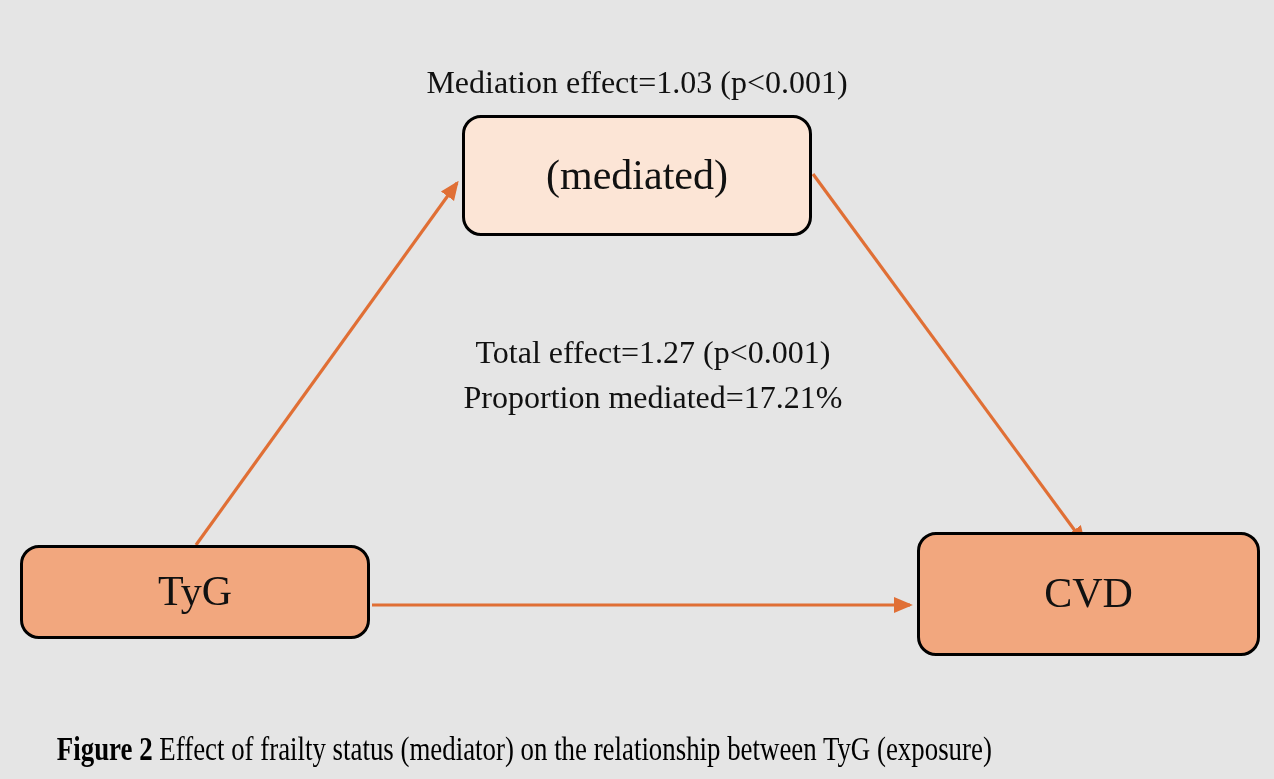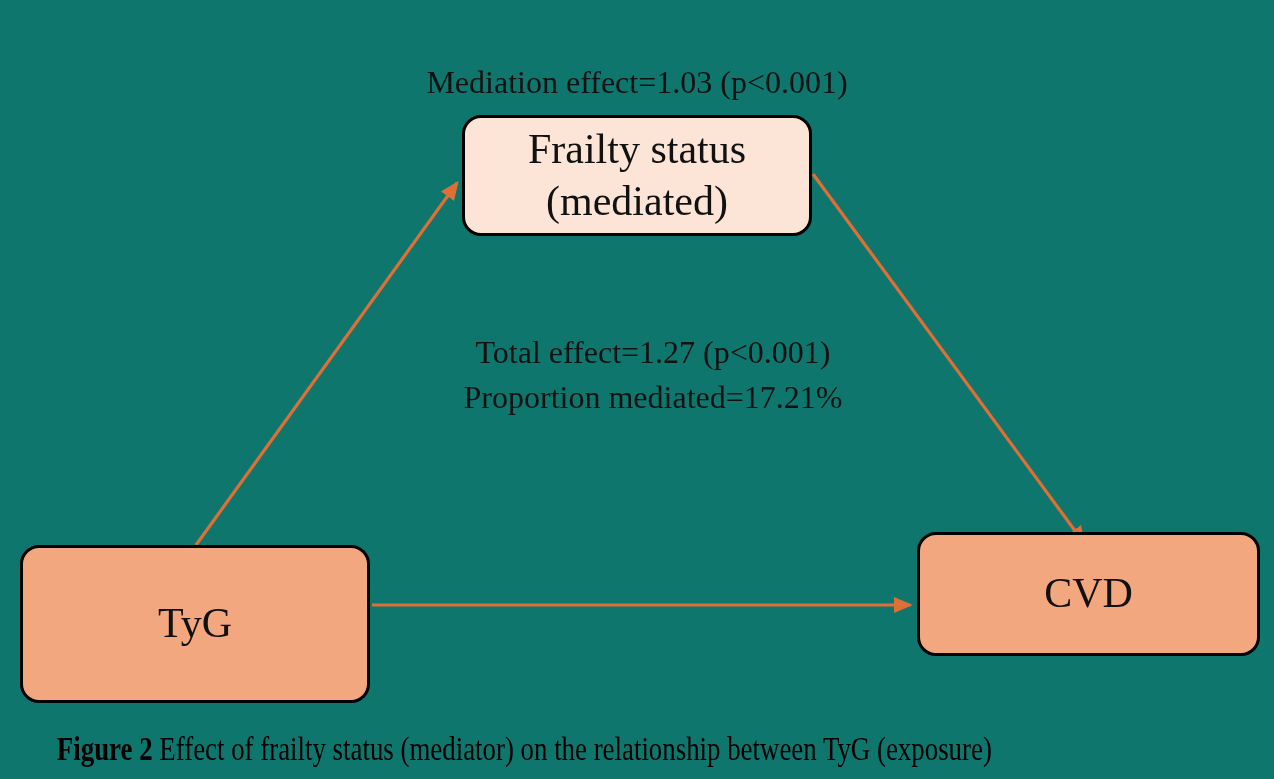--- a/index.html
+++ b/index.html
@@ -4,21 +4,21 @@
 <style>
   html, body {
     margin: 0;
     padding: 0;
     background: #ffffff;
   }
   .canvas {
     position: relative;
     width: 1274px;
     height: 779px;
-    background: #0f766e;
+    background: #e5e5e5;
     overflow: hidden;
     font-family: "Liberation Serif", "DejaVu Serif", serif;
     color: #111111;
   }
   .arrows-layer {
     position: absolute;
     left: 0; top: 0;
     width: 1274px; height: 779px;
   }
   .arrow {
@@ -44,21 +44,21 @@
     line-height: 1.22;
     color: #111111;
   }
   .node-mediator {
     left: 462px; top: 115px;
     width: 350px; height: 121px;
     background: var(--mediator-fill, #FCE5D6);
   }
   .node-exposure {
     left: 20px; top: 545px;
-    width: 350px; height: 158px;
+    width: 350px; height: 94px;
     background: var(--node-fill, #F2A77E);
   }
   .node-outcome {
     left: 917px; top: 532px;
     width: 343px; height: 124px;
     background: var(--node-fill, #F2A77E);
   }
   .ann {
     position: absolute;
     left: 0;
@@ -97,21 +97,20 @@
       </marker>
     </defs>
     <line class="arrow" x1="196" y1="545" x2="457" y2="183" marker-end="url(#ah)"></line>
     <line class="arrow" x1="813" y1="174" x2="1084" y2="543" marker-end="url(#ah)"></line>
     <line class="arrow" x1="372" y1="605" x2="910" y2="605" marker-end="url(#ah)"></line>
   </svg>
 
   <div class="ann ann-mediation">Mediation effect=1.03 (p&lt;0.001)</div>
 
   <div class="node node-mediator">
-    <div>Frailty status</div>
     <div>(mediated)</div>
   </div>
 
   <div class="ann ann-middle">
     <div>Total effect=1.27 (p&lt;0.001)</div>
     <div>Proportion mediated=17.21%</div>
   </div>
 
   <div class="node node-exposure">
     <div>TyG</div>

